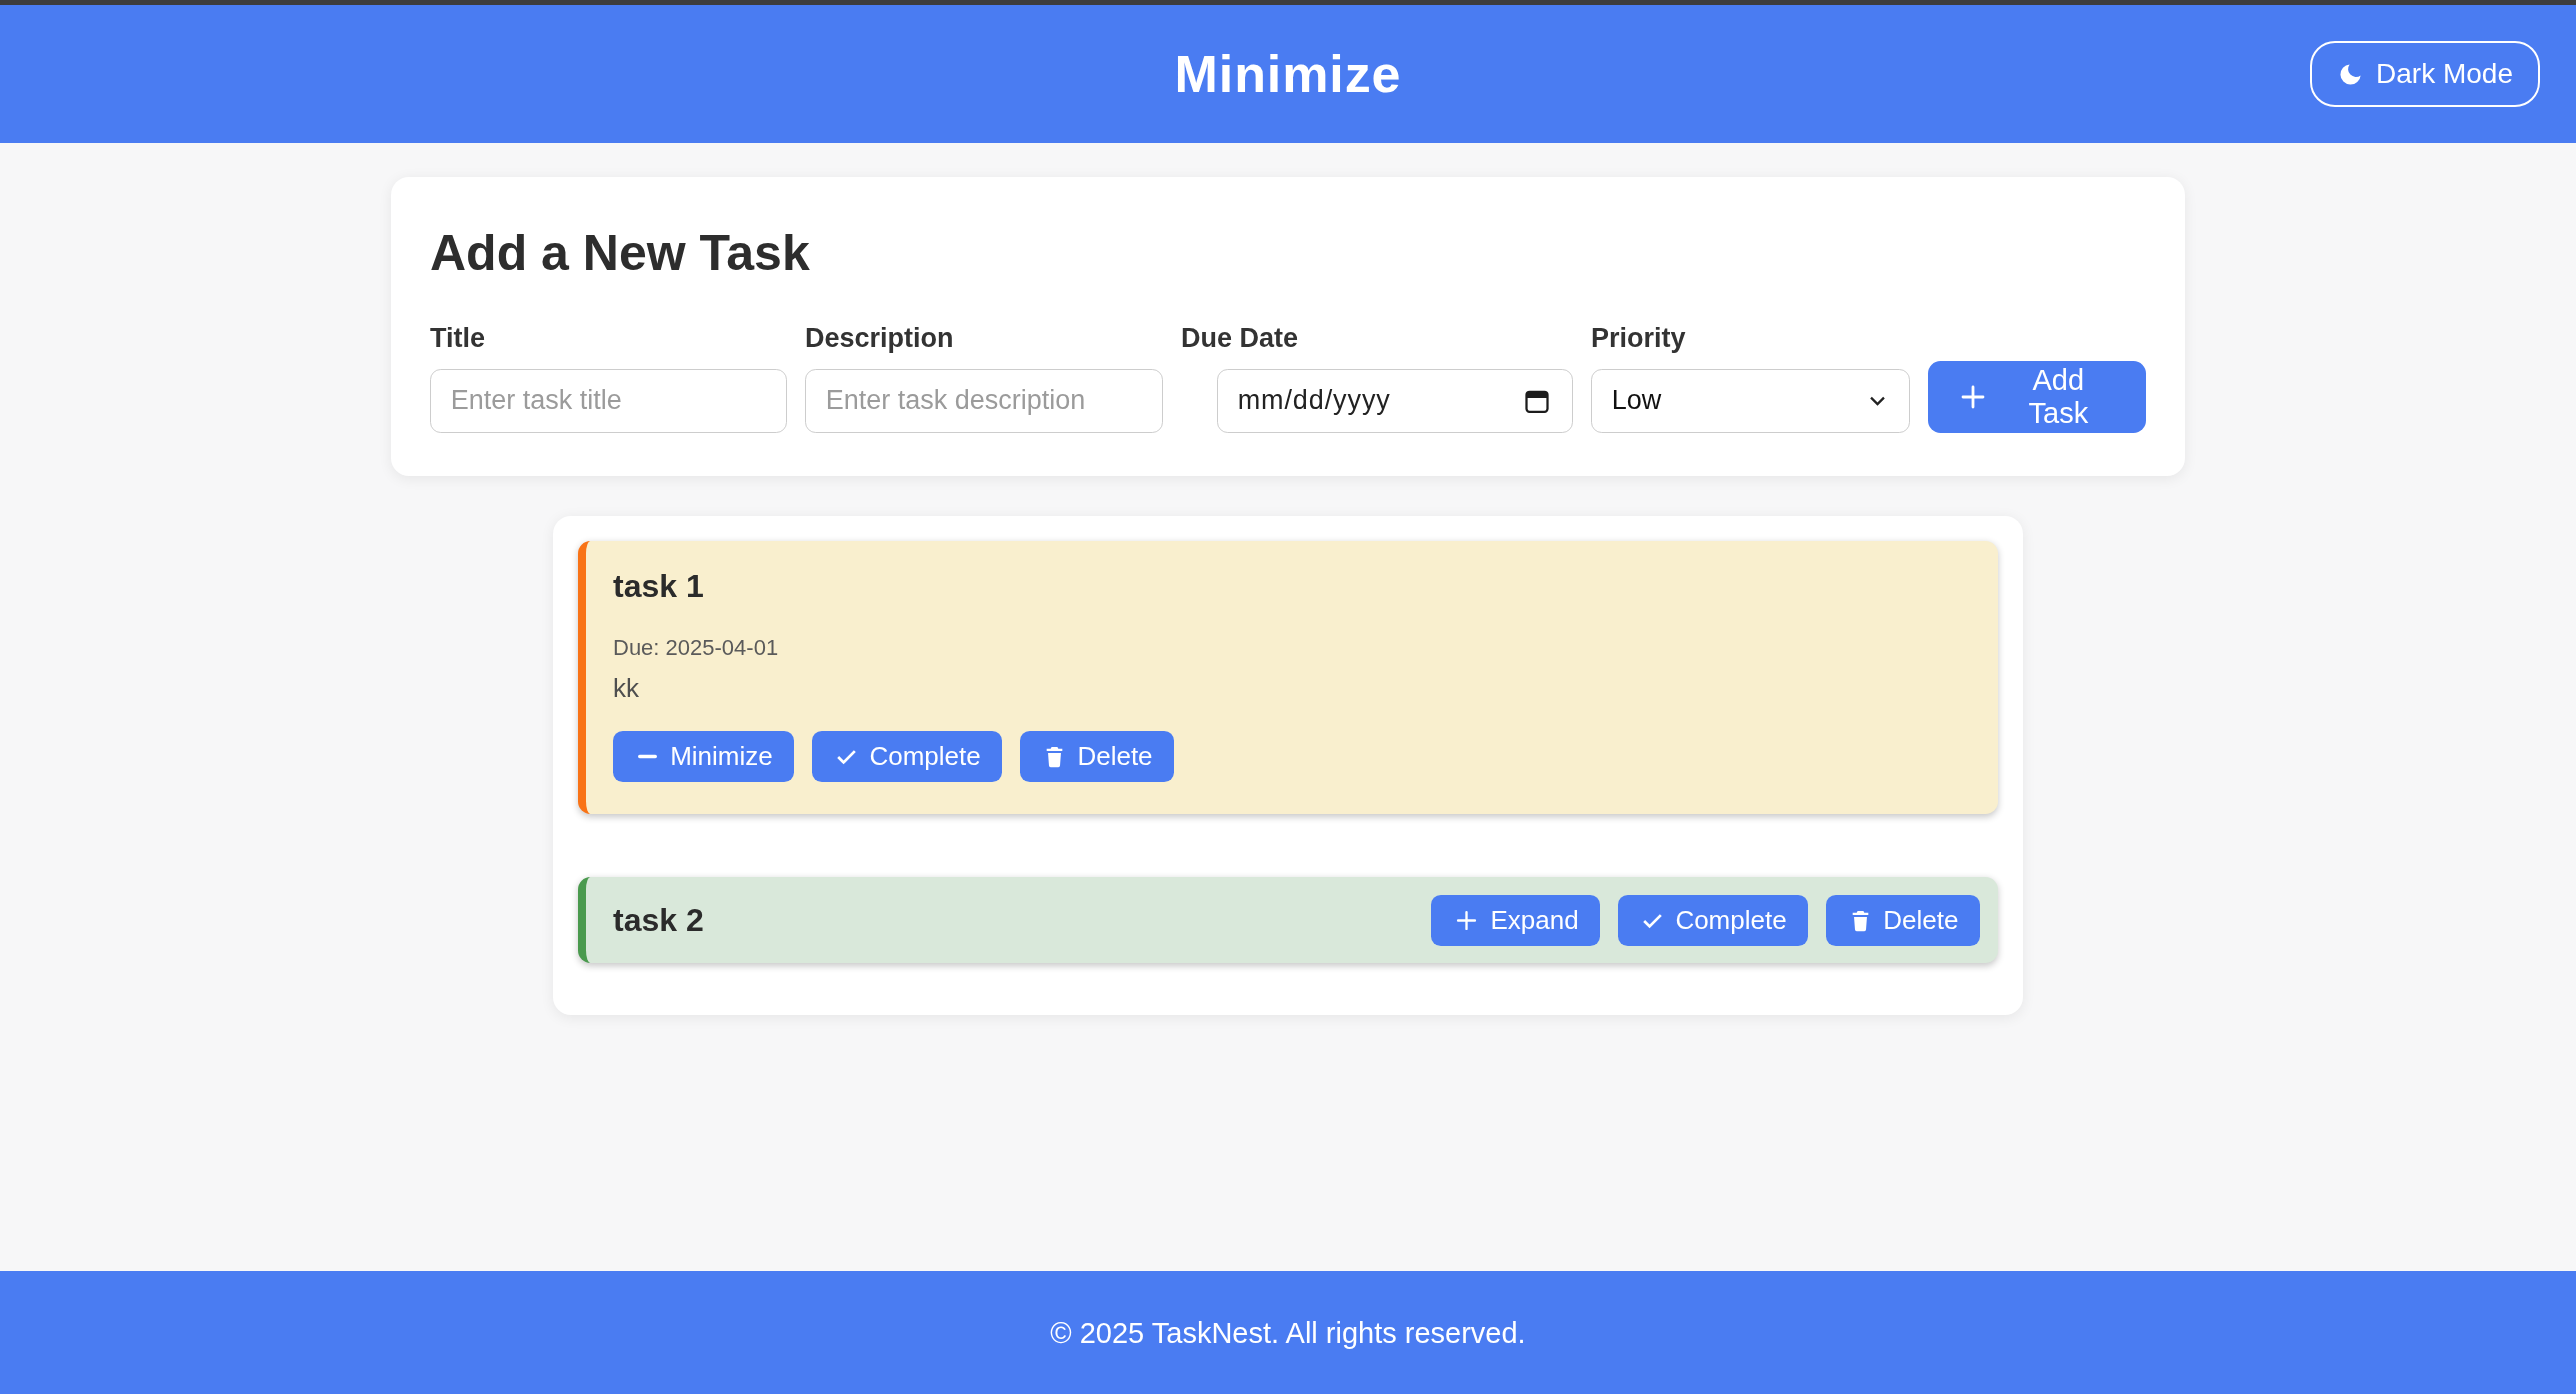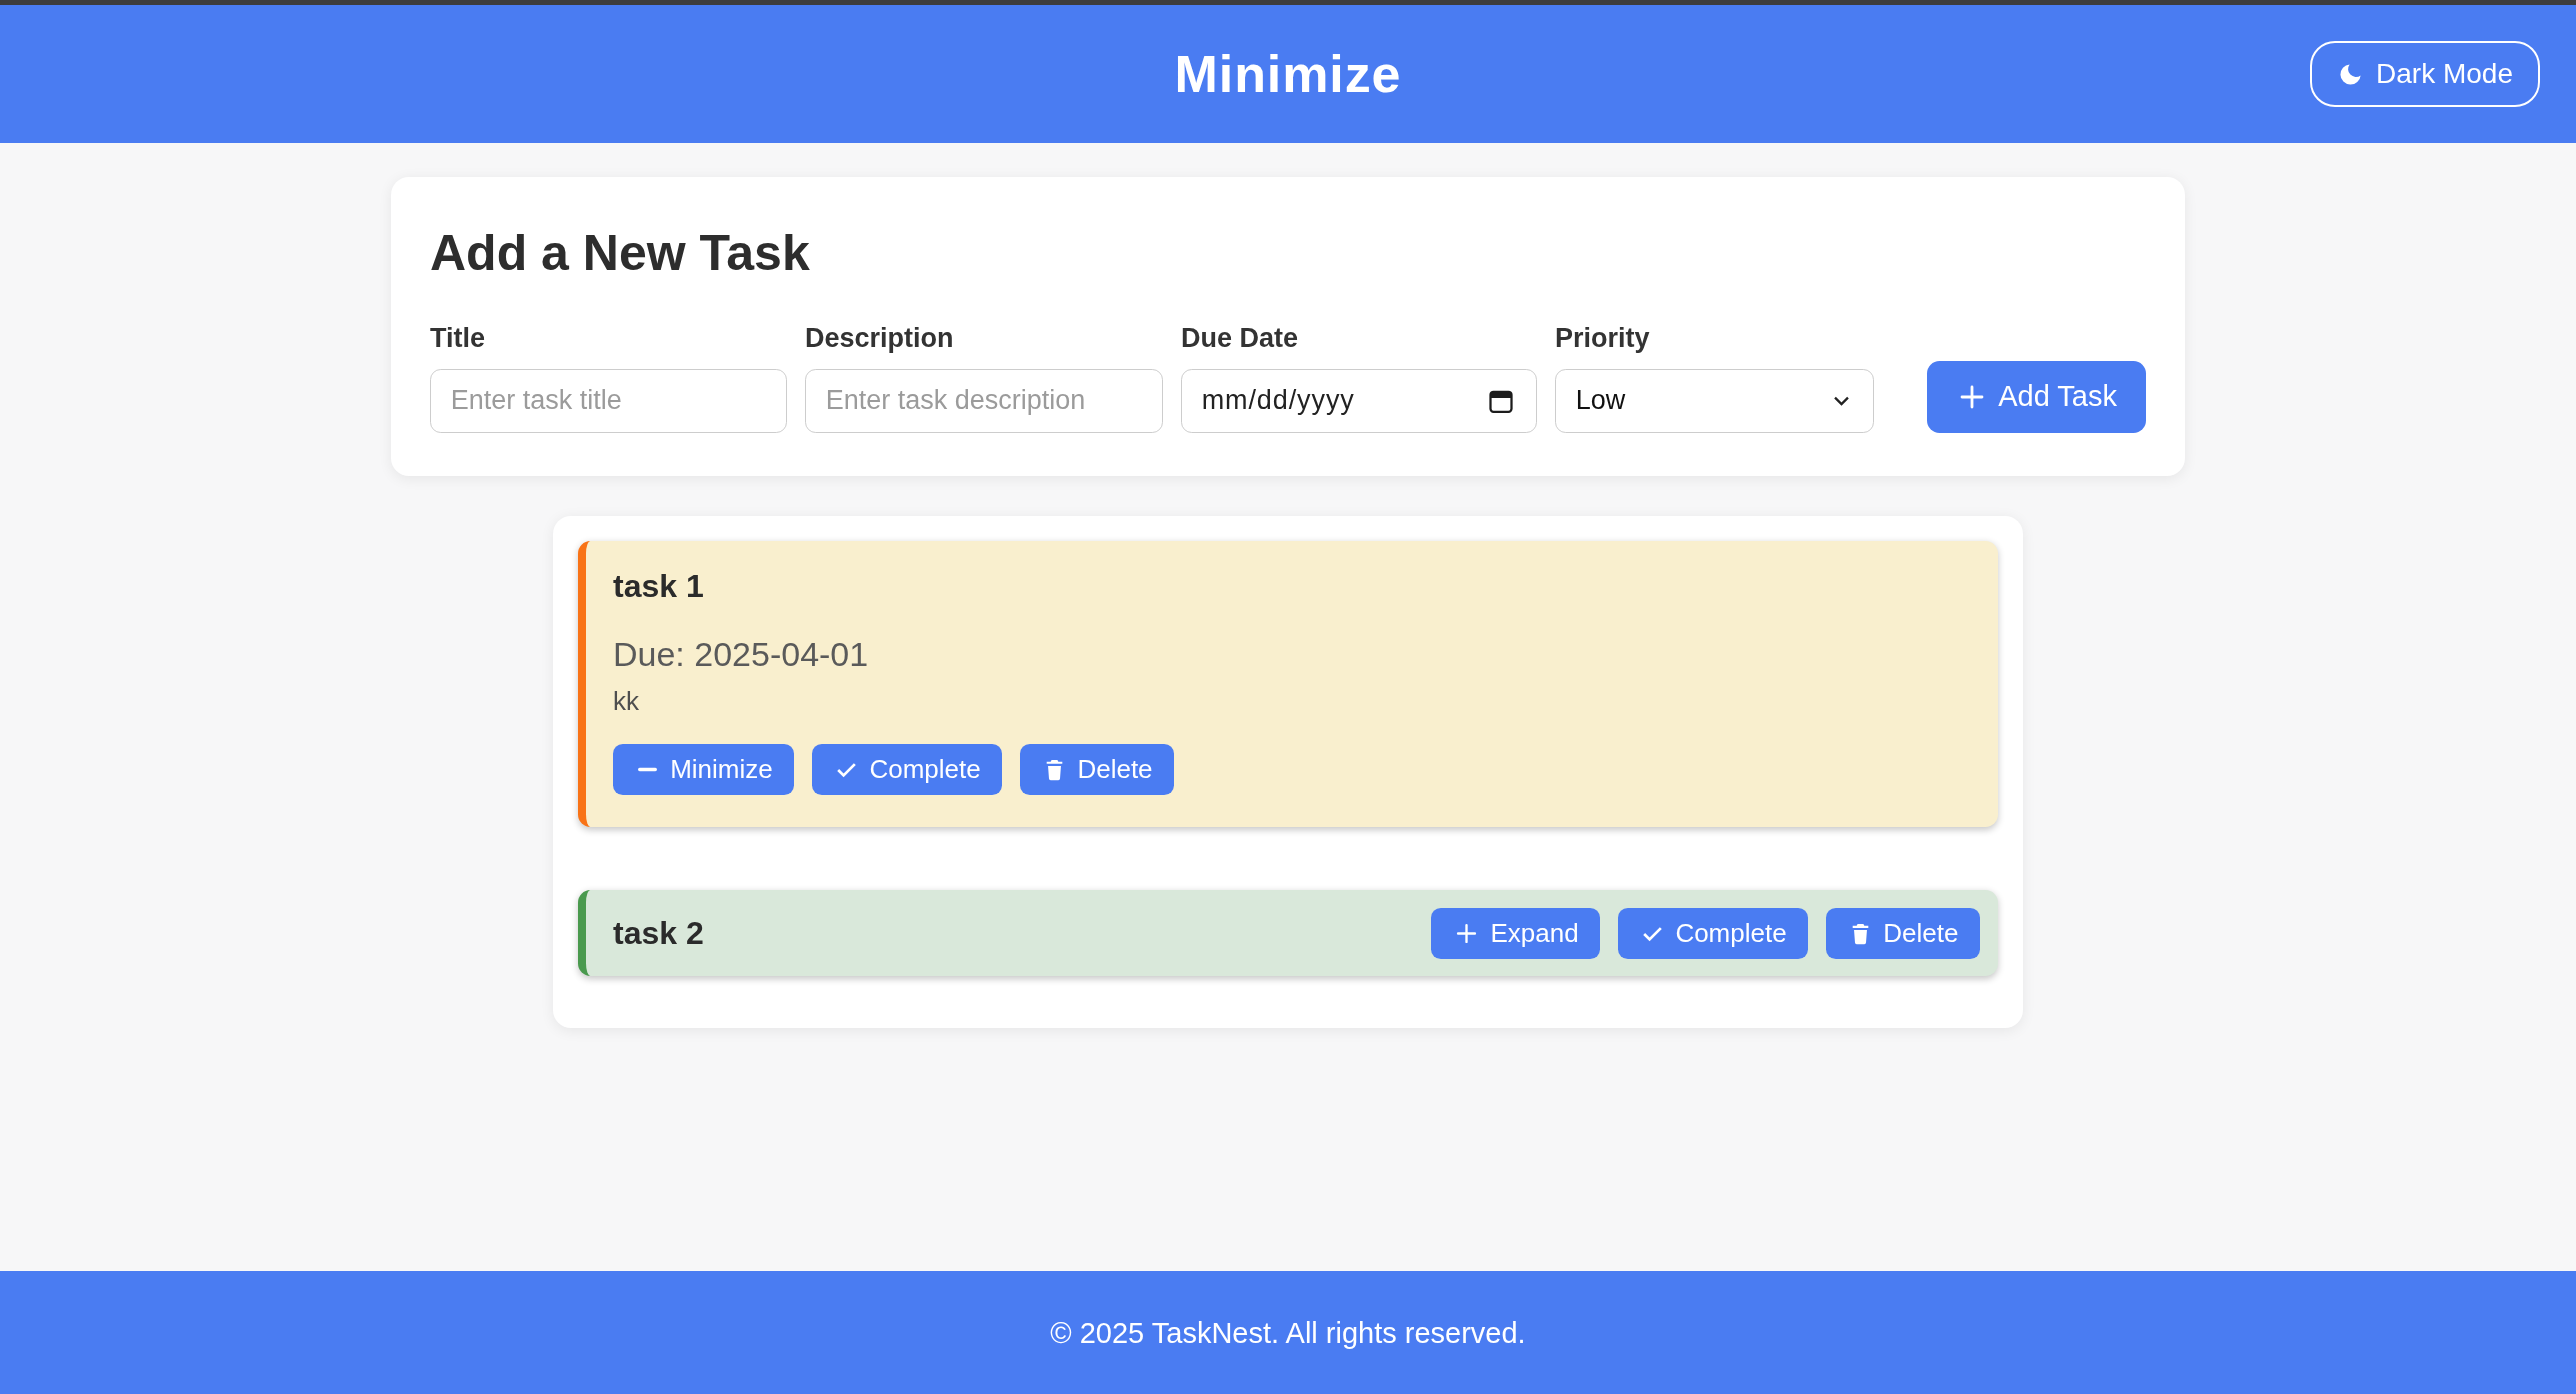--- a/index.html
+++ b/index.html
@@ -92,21 +92,21 @@
     background: #ffffff;
     font-size: 27px;
     font-family: inherit;
     color: #222222;
     padding: 0 19.7px;
     outline: none;
   }
   .text-input::placeholder { color: #9b9b9b; }
   .w-title { width: 357px; }
   .w-desc  { width: 358px; }
-  .w-date  { width: 356px; }
+  .w-date  { width: 356px; margin-left: 36px; }
   .w-prio  { width: 319px; }
   .fake-input {
     display: flex;
     align-items: center;
     justify-content: space-between;
     cursor: pointer;
   }
   .date-text { color: #222222; letter-spacing: 0.9px; }
   .select-text { color: #111111; }
 
@@ -146,21 +146,21 @@
     margin-bottom: 63px;
   }
   .task-title {
     margin: 0;
     font-size: 32px;
     font-weight: bold;
     color: #2b2b2b;
   }
   .task-due {
     margin: 30px 0 0 0;
-    font-size: 34px;
+    font-size: 22px;
     color: #5a5a5a;
   }
   .task-desc {
     margin: 12.5px 0 0 0;
     font-size: 26px;
     color: #4f4f4f;
   }
   .task-btn-row {
     margin-top: 27px;
     display: flex;

